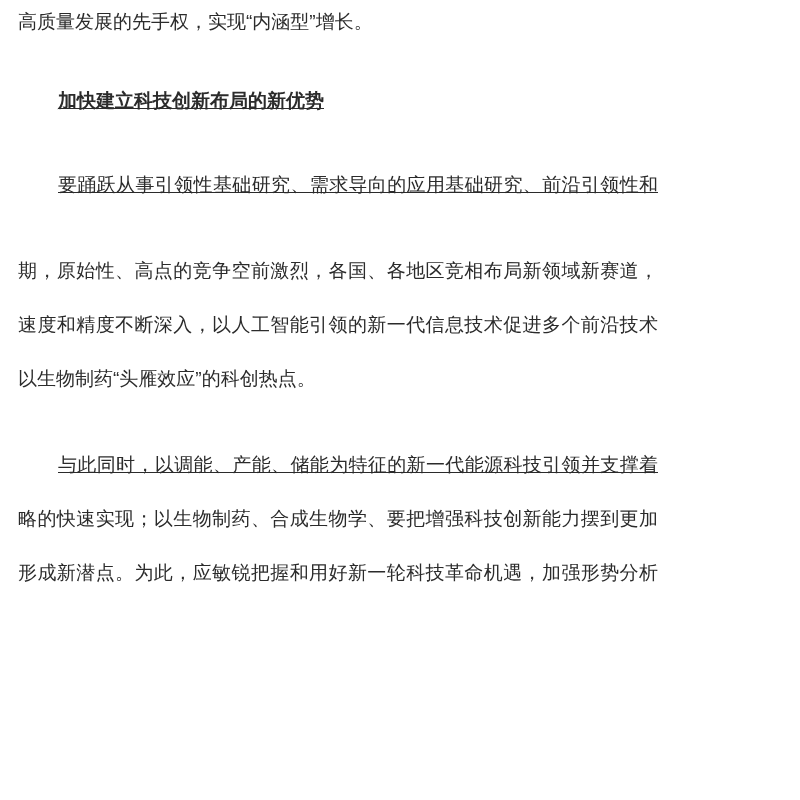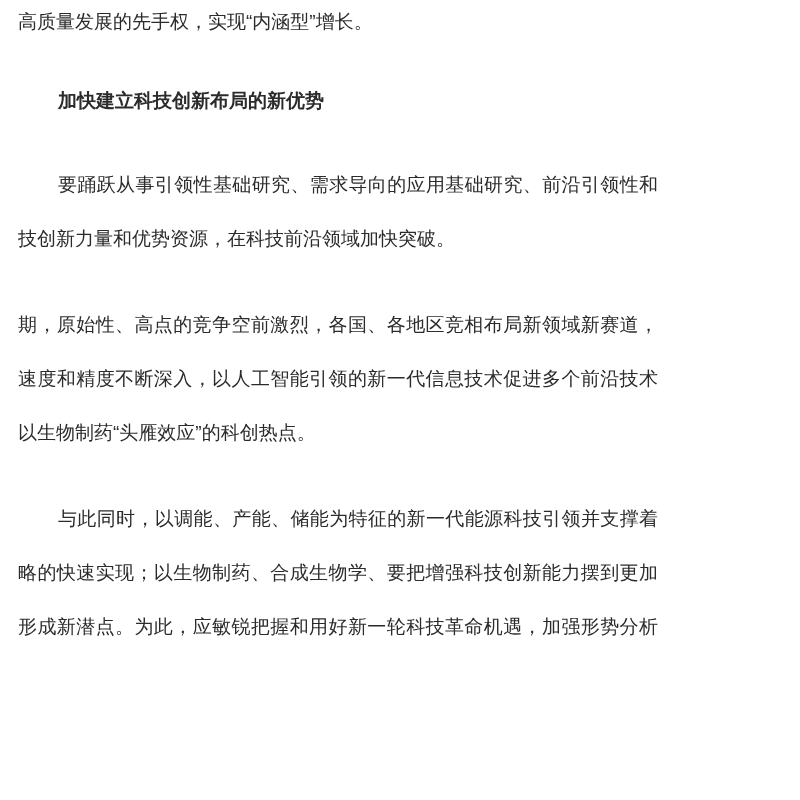--- a/index.html
+++ b/index.html
@@ -29,21 +29,21 @@
     overflow: hidden;
     white-space: nowrap;
   }
   
   .line.fill {
     white-space: normal;
     text-align: justify;
     text-align-last: justify;
     text-justify: inter-character;
   }
-  .line.indent { padding-left: 40px; }
+  .line.indent { padding-left: 40px; text-decoration: underline; }
   .block.continuation .line {
     height: 44px;
     line-height: 44px;
   }
   .block.heading {
     margin-top: 30px;
     margin-bottom: 30px;
     font-weight: bold;
   }
   .block.paragraph { margin-bottom: 32px; }
@@ -53,21 +53,20 @@
 
 <div class="doc" style="background: rgb(255, 255, 255); color: rgb(43, 43, 43);">
     <div class="block continuation">
       <div class="line">高质量发展的先手权，实现“内涵型”增长。</div>
     </div>
     <div class="block heading">
       <div class="line indent">加快建立科技创新布局的新优势</div>
     </div>
     <div class="block paragraph">
       <div class="line fill indent">要踊跃从事引领性基础研究、需求导向的应用基础研究、前沿引领性和颠覆性技术创</div>
-      <div class="line">技创新力量和优势资源，在科技前沿领域加快突破。</div>
     </div>
     <div class="block paragraph">
       <div class="line fill">期，原始性、高点的竞争空前激烈，各国、各地区竞相布局新领域新赛道，围绕未来科技制</div>
       <div class="line fill">速度和精度不断深入，以人工智能引领的新一代信息技术促进多个前沿技术领域交叉融合，</div>
       <div class="line">以生物制药“头雁效应”的科创热点。</div>
     </div>
     <div class="block paragraph">
       <div class="line fill indent">与此同时，以调能、产能、储能为特征的新一代能源科技引领并支撑着我国“双碳”战</div>
       <div class="line fill">略的快速实现；以生物制药、合成生物学、要把增强科技创新能力摆到更加突出的位置、</div>
       <div class="line fill">形成新潜点。为此，应敏锐把握和用好新一轮科技革命机遇，加强形势分析和趋势研判，提</div>

